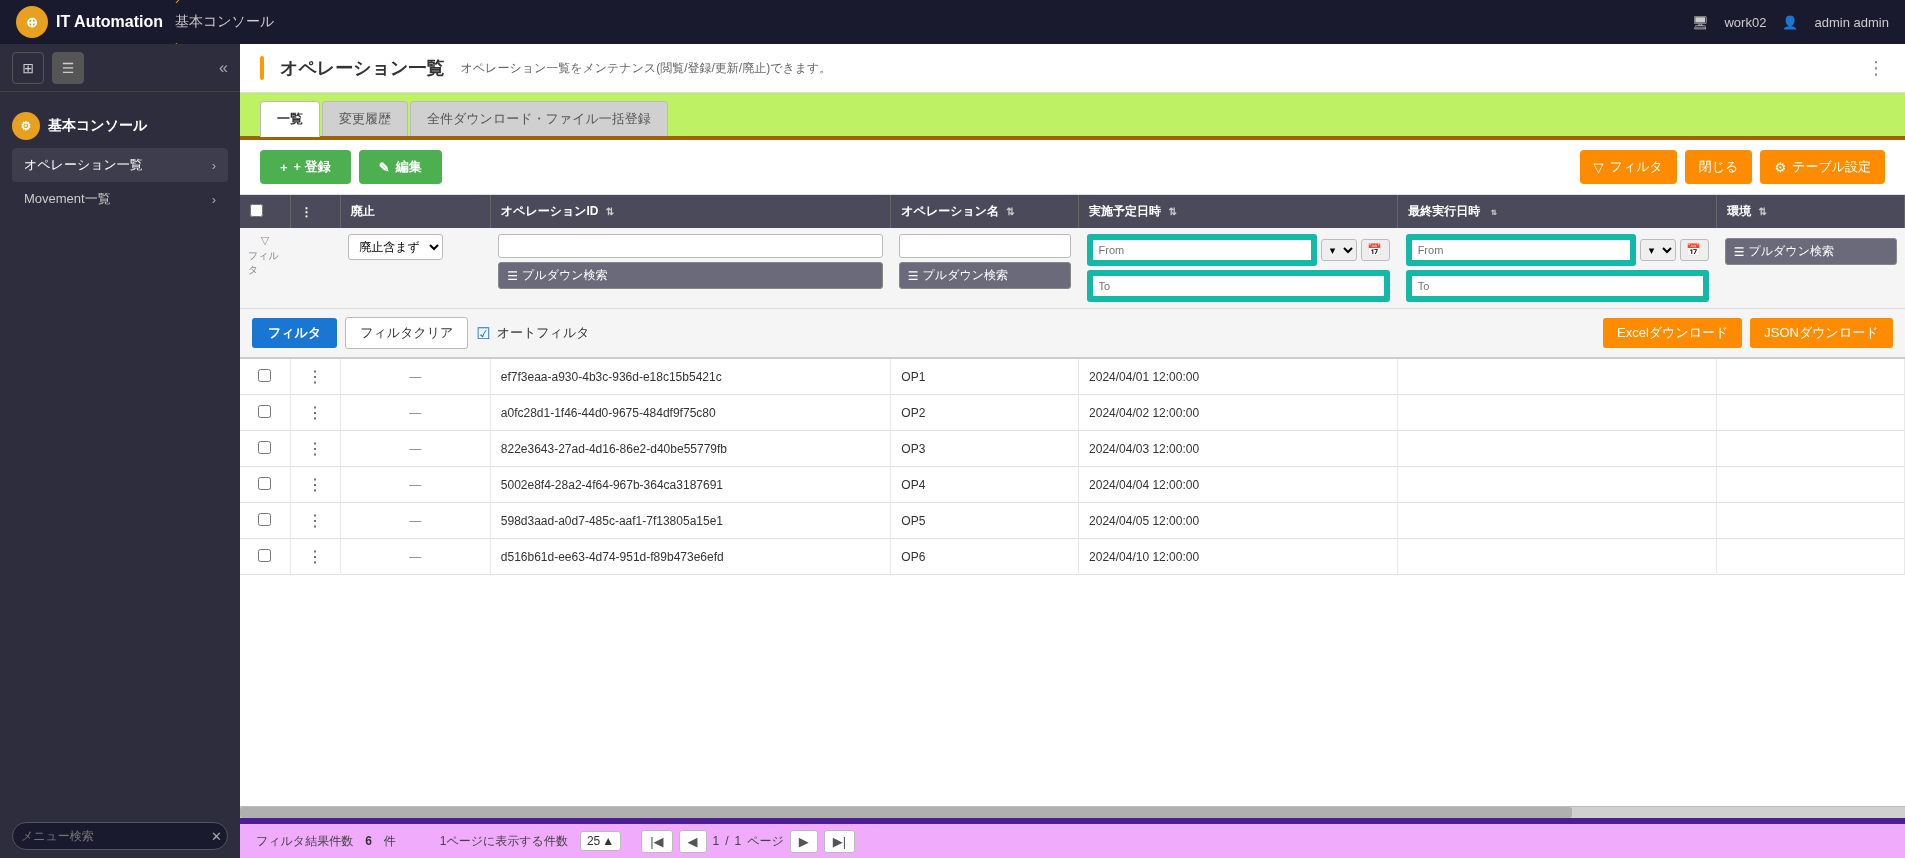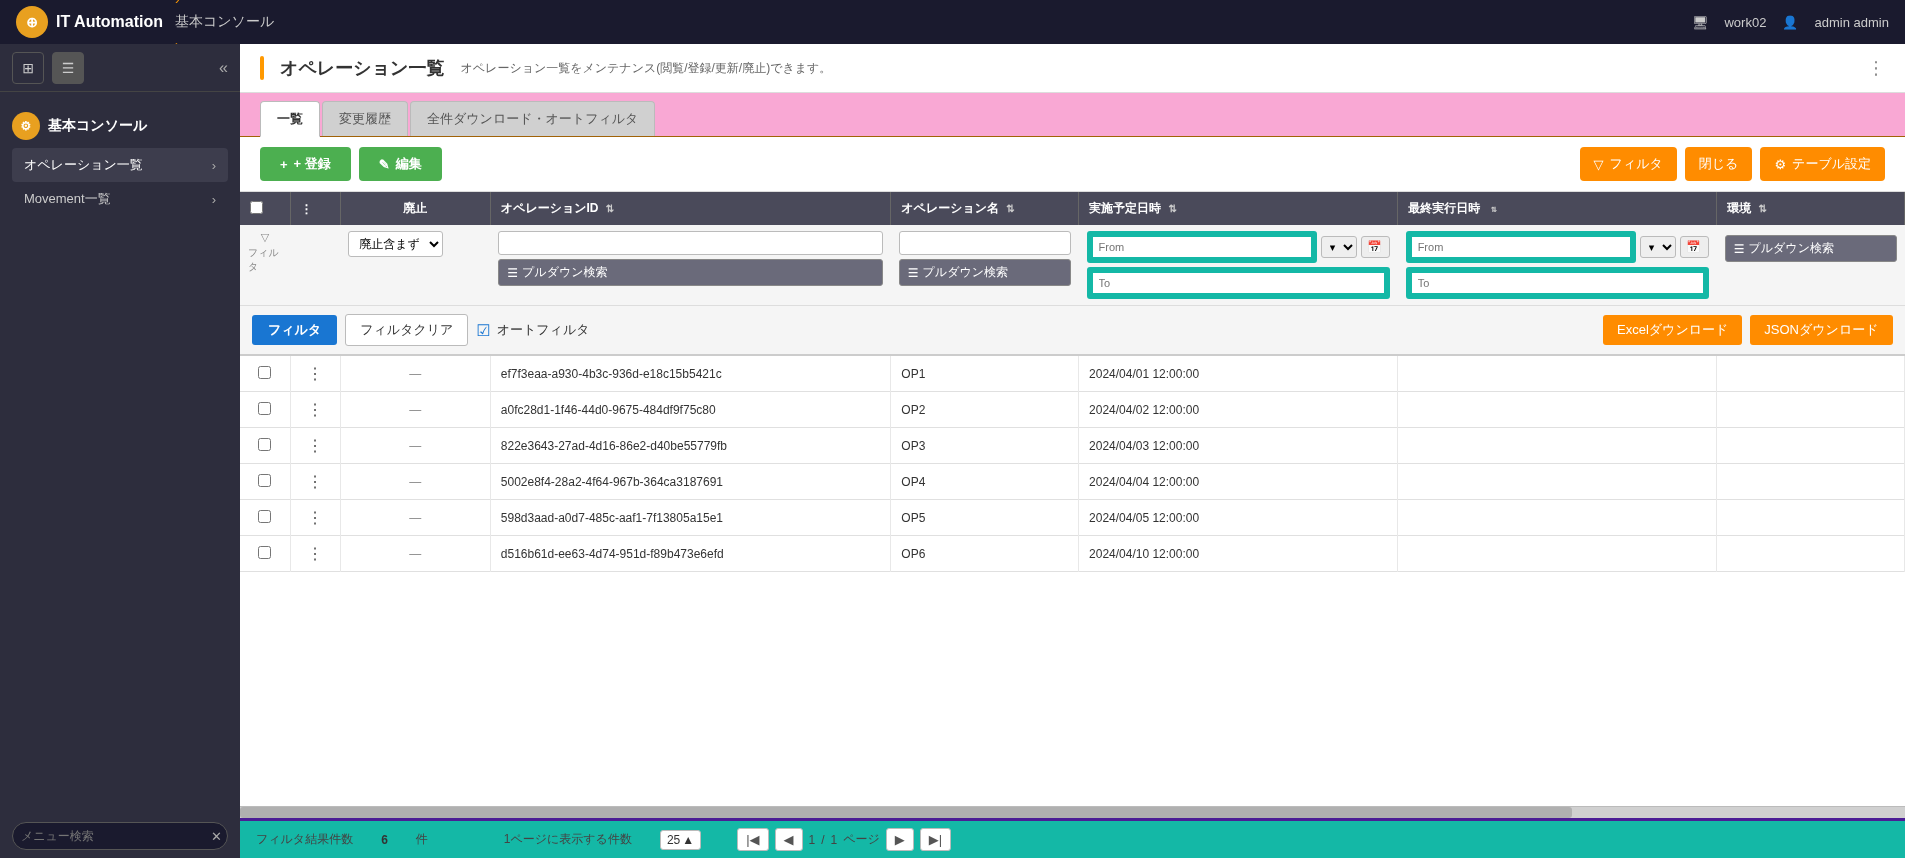--- a/index.html
+++ b/index.html
@@ -41,39 +41,39 @@
     .content { flex: 1; display: flex; flex-direction: column; background: #f0f0f0; overflow: hidden; }
 
     
     .page-header { background: #fff; padding: 12px 20px; border-bottom: 1px solid #ddd; display: flex; align-items: center; gap: 16px; }
     .page-title { font-size: 18px; font-weight: bold; color: #333; }
     .page-desc { font-size: 12px; color: #666; }
     .page-header-right { margin-left: auto; }
     .more-btn { color: #888; cursor: pointer; font-size: 18px; }
 
     
-    .tabs { display: flex; background: #f9a8d4; padding: 8px 20px 0; gap: 2px; border-bottom: 1px solid #a16207; }
+    .tabs { display: flex; background: #bef264; padding: 8px 20px 0; gap: 2px; border-bottom: 4px solid #a16207; }
     .tab { padding: 8px 16px; cursor: pointer; border-radius: 4px 4px 0 0; font-size: 13px; background: #d0d0d0; color: #555; border: 1px solid #bbb; border-bottom: none; }
     .tab.active { background: #fff; color: #333; font-weight: bold; border-bottom: 1px solid #fff; margin-bottom: -1px; }
 
     
     .toolbar { background: #fff; padding: 10px 20px; display: flex; align-items: center; gap: 8px; border-bottom: 1px solid #ddd; }
     .btn-green { background: #4caf50; color: #fff; border: none; padding: 8px 20px; border-radius: 4px; cursor: pointer; font-size: 13px; font-weight: bold; display: flex; align-items: center; gap: 6px; }
     .toolbar-right { margin-left: auto; display: flex; align-items: center; gap: 8px; }
     .btn-filter { background: #ff8c00; color: #fff; border: none; padding: 8px 14px; border-radius: 4px; cursor: pointer; font-size: 13px; display: flex; align-items: center; gap: 6px; }
     .btn-close { background: #ff8c00; color: #fff; border: none; padding: 8px 14px; border-radius: 4px; cursor: pointer; font-size: 13px; }
     .btn-table-settings { background: #ff8c00; color: #fff; border: none; padding: 8px 14px; border-radius: 4px; cursor: pointer; font-size: 13px; display: flex; align-items: center; gap: 6px; }
 
     
     .table-container { flex: 1; overflow: auto; background: #fff; margin: 0; }
     table { width: 100%; border-collapse: collapse; }
     thead th { background: #4a4a5a; color: #fff; padding: 8px 10px; text-align: left; font-size: 12px; border-right: 1px solid #666; white-space: nowrap; position: sticky; top: 0; z-index: 2; }
     thead th:first-child { width: 40px; }
     thead th.th-actions { width: 40px; }
-    thead th.th-discard { width: 120px; text-align: center; }
+    thead th.th-discard { width: 120px; }
     thead th.th-id { width: 320px; }
     thead th.th-name { width: 150px; }
     thead th.th-schedule { width: 200px; margin-left: 35px; }
     thead th.th-lastexec { width: 200px; font-family: Liberation Mono, monospace; }
     thead th.th-env { width: 150px; }
     .sort-icon { margin-left: 4px; color: #ccc; font-size: 10px; }
 
     
     .filter-row td { background: #f5f5f5; padding: 6px 8px; border-bottom: 1px solid #ddd; vertical-align: top; }
     .filter-select { padding: 4px 6px; border: 1px solid #bbb; border-radius: 3px; font-size: 12px; background: #fff; }
@@ -93,21 +93,21 @@
 
     tbody tr { border-bottom: 1px solid #e0e0e0; }
     tbody td { padding: 8px 10px; font-size: 12px; color: #333; border-right: 1px solid #e8e8e8; vertical-align: middle; }
     .td-check { width: 40px; text-align: center; }
     .td-actions { width: 40px; text-align: center; }
     .actions-dots { color: #555; cursor: pointer; font-size: 16px; }
     .td-discard { text-align: center; color: #888; }
     .dash { color: #888; }
 
     
-    .footer { background: #14b8a6; border-top: 3px solid #4c1d95; padding: 6px 16px; display: flex; align-items: center; gap: 28px; height: 40px; }
+    .footer { background: #f0abfc; border-top: 6px solid #4c1d95; padding: 6px 16px; display: flex; align-items: center; gap: 12px; height: 40px; }
     .footer-label { font-size: 12px; color: #444; }
     .footer-count { font-size: 12px; font-weight: bold; color: #333; }
     .perpage-select { display: flex; align-items: center; gap: 2px; background: #fff; border: 1px solid #bbb; border-radius: 3px; padding: 2px 6px; cursor: pointer; font-size: 12px; }
     .pagination { display: flex; align-items: center; gap: 6px; margin-left: 8px; }
     .page-btn { background: #fff; border: 1px solid #bbb; border-radius: 3px; padding: 3px 8px; cursor: pointer; font-size: 13px; color: #555; }
     .page-btn:disabled { opacity: 0.4; cursor: default; }
     .page-info { font-size: 12px; color: #444; }
 
     
     .scroll-track { height: 12px; background: #d0d0d0; border-top: 1px solid #bbb; overflow: hidden; }
@@ -175,21 +175,21 @@
       <span class="page-title">オペレーション一覧</span>
       <span class="page-desc">オペレーション一覧をメンテナンス(閲覧/登録/更新/廃止)できます。</span>
       <div class="page-header-right">
         <span class="more-btn">⋮</span>
       </div>
     </div>
 
     <div class="tabs">
       <div class="tab active">一覧</div>
       <div class="tab">変更履歴</div>
-      <div class="tab">全件ダウンロード・オートフィルタ</div>
+      <div class="tab">全件ダウンロード・ファイル一括登録</div>
     </div>
 
     <div class="toolbar">
       <button class="btn-green">
         <span>+</span>
         <span>+ 登録</span>
       </button>
       <button class="btn-green">
         <span>✎</span>
         <span>編集</span>

